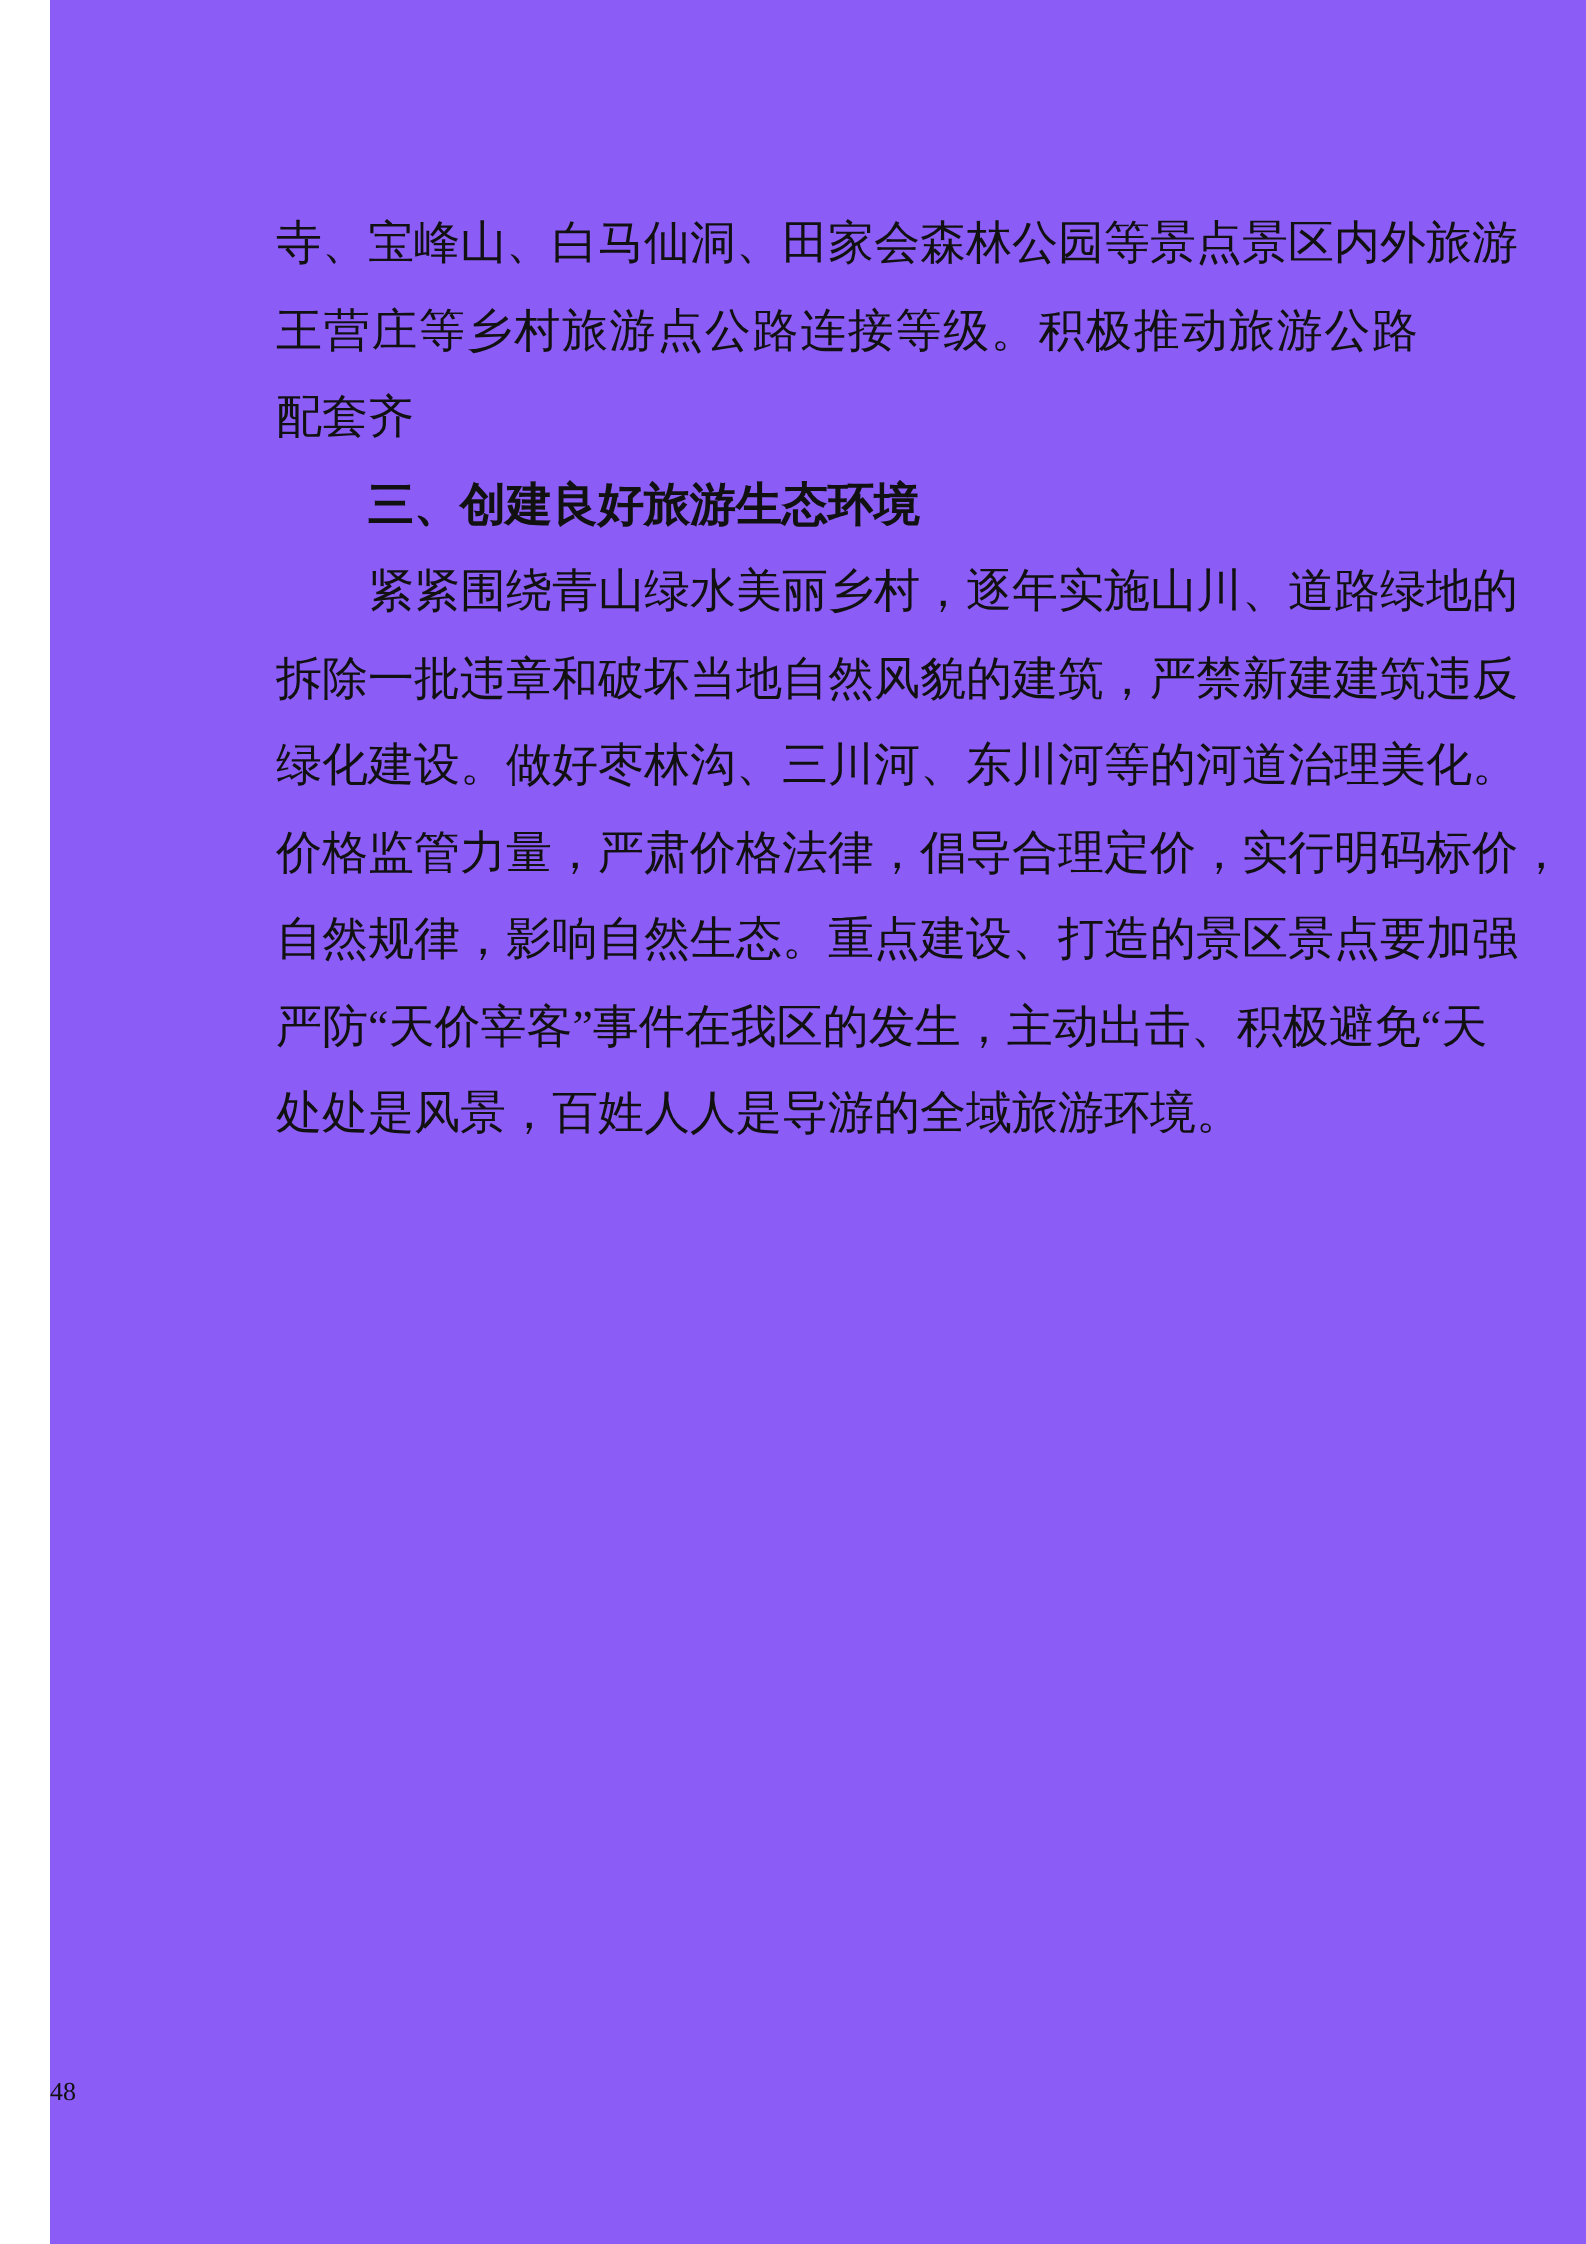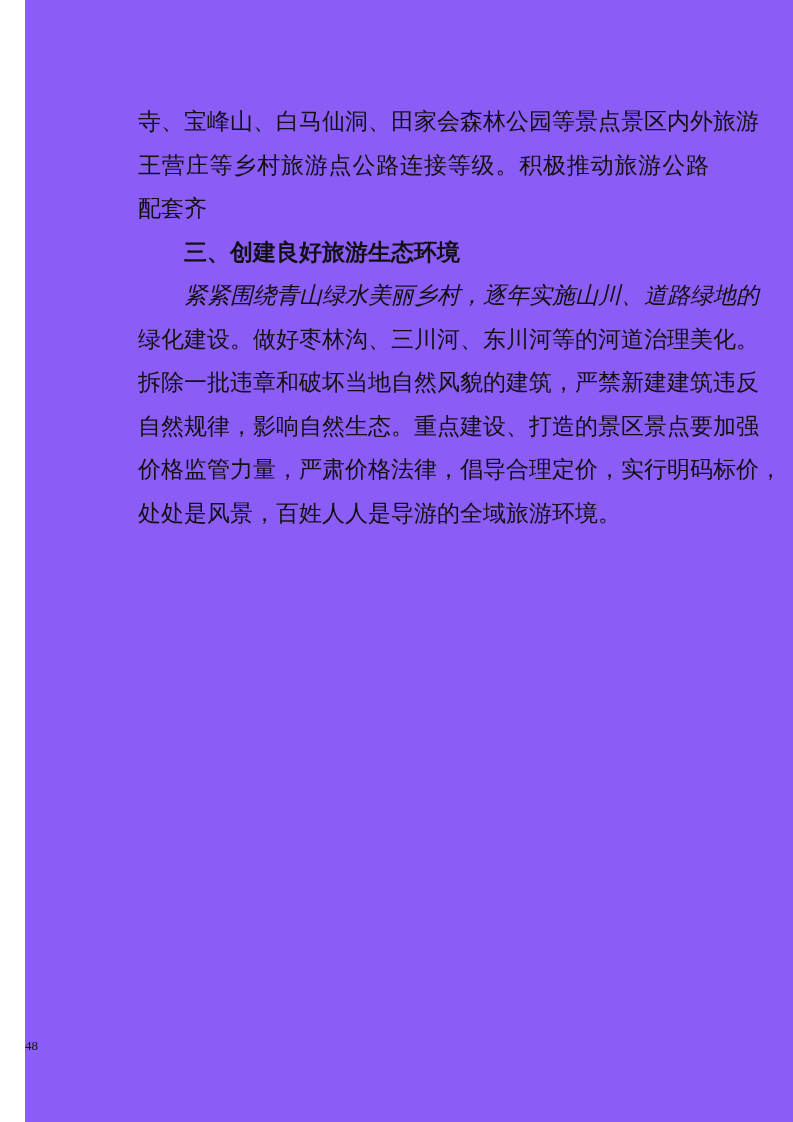--- a/index.html
+++ b/index.html
@@ -31,21 +31,20 @@
     text-align: justify;
     text-align-last: justify;
     font-family: "Liberation Serif", serif;
   }
   .para .line:last-child {
     text-align-last: left;
     white-space: normal;
   }
   .para-indent-first .line:first-child {
     text-indent: 2em;
-    font-style: italic;
   }
   .heading-line {
     font-size: 23px;
     line-height: 43.5px;
     font-weight: bold;
     font-family: "Liberation Sans", sans-serif;
     text-indent: 2em;
     text-align: center;
     text-align-last: left;
   }
@@ -67,23 +66,24 @@
 
     <div class="para">
         <div class="line">寺、宝峰山、白马仙洞、田家会森林公园等景点景区内外旅游</div>
         <div class="line">王营庄等乡村旅游点公路连接等级。积极推动旅游公路配套齐</div>
       </div>
 
     <div class="heading-line">三、创建良好旅游生态环境</div>
 
     <div class="para para-indent-first">
         <div class="line">紧紧围绕青山绿水美丽乡村，逐年实施山川、道路绿地的</div>
+        <div class="line">拆除一批违章和破坏当地自然风貌的建筑，严禁新建建筑违反</div>
         <div class="line">绿化建设。做好枣林沟、三川河、东川河等的河道治理美化。</div>
-        <div class="line">拆除一批违章和破坏当地自然风貌的建筑，严禁新建建筑违反</div>
+        <div class="line">价格监管力量，严肃价格法律，倡导合理定价，实行明码标价，</div>
         <div class="line">自然规律，影响自然生态。重点建设、打造的景区景点要加强</div>
-        <div class="line">价格监管力量，严肃价格法律，倡导合理定价，实行明码标价，</div>
+        <div class="line">严防“天价宰客”事件在我区的发生，主动出击、积极避免“天</div>
         <div class="line">处处是风景，百姓人人是导游的全域旅游环境。</div>
       </div>
 
   </div>
 
   <div class="page-number">48</div>
 </div>
 
 </body></html>

